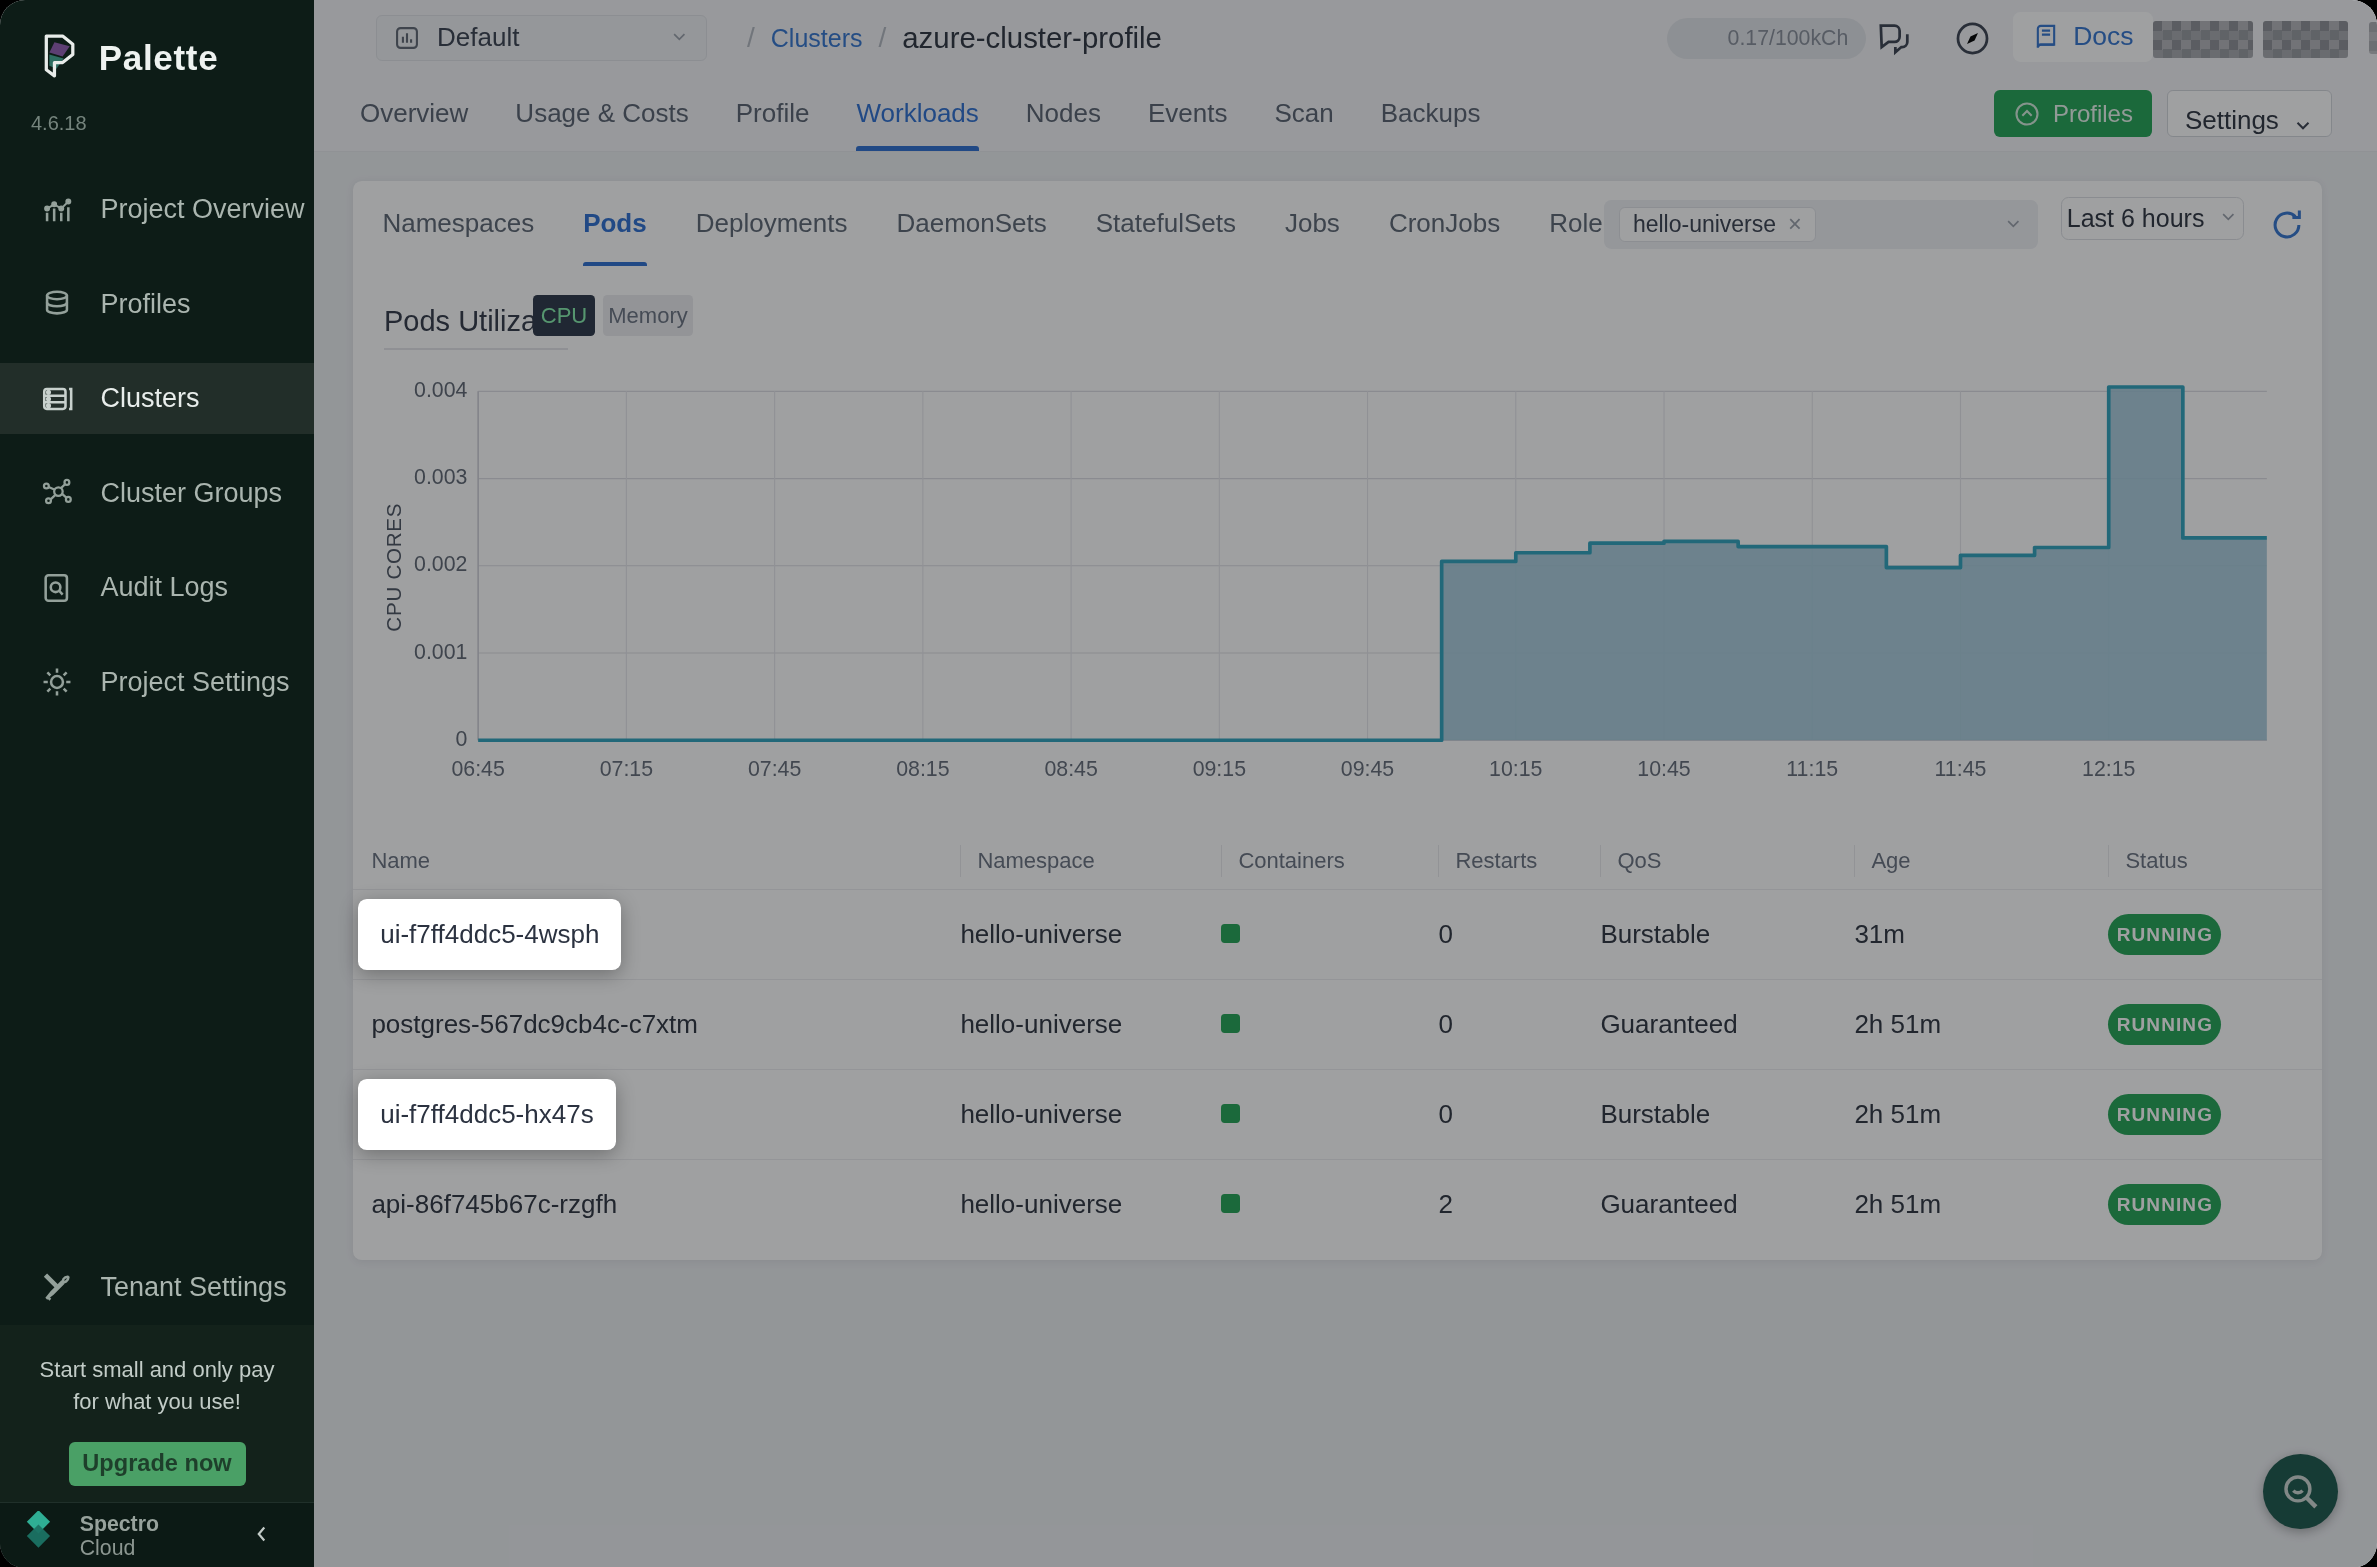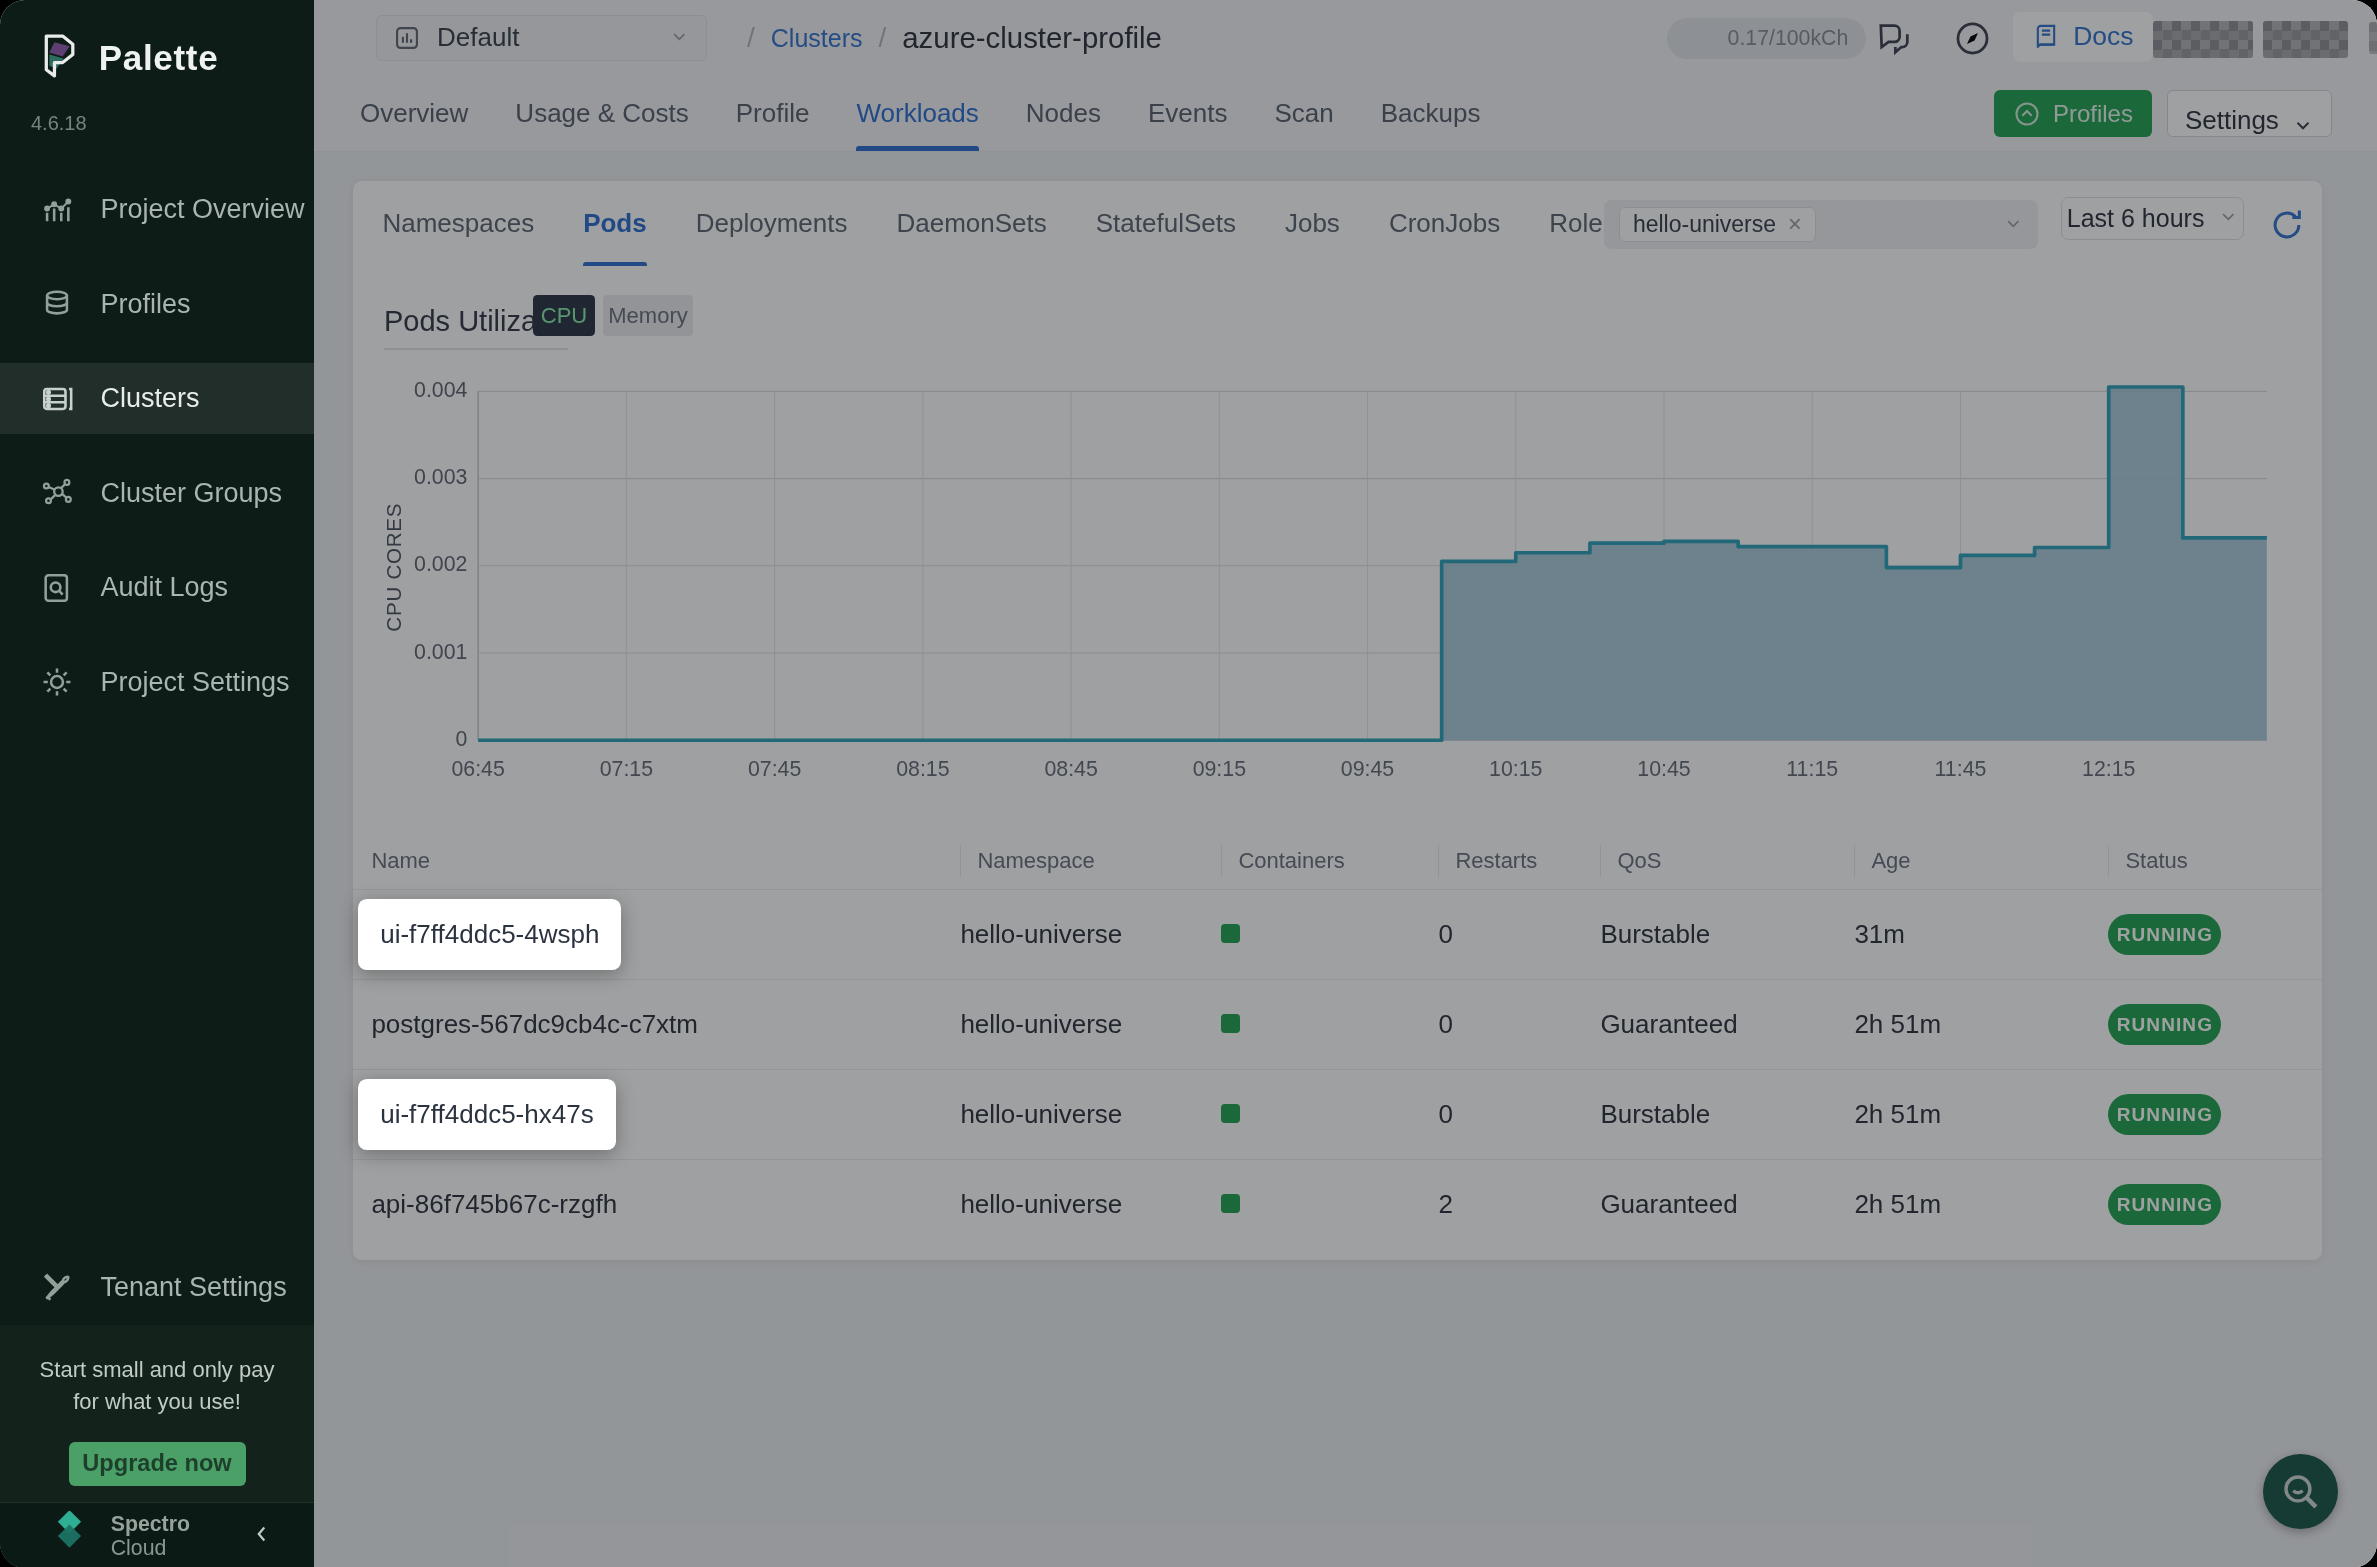--- a/index.html
+++ b/index.html
@@ -24,21 +24,21 @@
     align-items:center; gap:26.5px; padding-left:40px; font-size:27px; color:#aab5af; cursor:pointer; }
   .tenant-item svg { width:34px; height:34px; stroke:#93a09a; }
   .promo { position:absolute; left:0; top:1325px; width:314px; height:177px; background:#13221b;
     display:flex; flex-direction:column; align-items:center; padding-top:29.4px; }
   .promo-text { font-size:22px; line-height:32px; color:#c2ccc7; text-align:center; }
   .upgrade-btn { margin-top:23.6px; width:177px; height:44px; background:#4aa066; color:#1e3f2b;
     font-size:23.6px; font-weight:600; border:none; border-radius:5.9px; cursor:pointer;
     display:flex; align-items:center; justify-content:center; }
   .side-footer { position:absolute; bottom:0; left:0; width:314px; height:66px;
     border-top:1.5px solid #20302a; background:#0c1a15; display:flex; align-items:center;
-    padding-left:47px; gap:17.7px; }
+    padding-left:16px; gap:17.7px; }
   .side-footer svg.diamonds { width:46px; height:49px; }
   .brand-lines { font-size:21.3px; line-height:24px; color:#8c9791; }
   .brand-lines .b1 { font-weight:700; color:#97a29c; }
   .collapse { margin-left:auto; margin-right:41px; }
   .collapse svg { width:22px; height:22px; stroke:#c3cbc7; }
 
   
   .topbar { position:absolute; left:314px; top:0; width:2063px; height:76px; background:#f3f4f7; }
   .proj-select { position:absolute; left:62px; top:14.7px; width:331px; height:46px;
     border:1.5px solid #e0e2e7; background:#eef0f3; border-radius:5.9px; display:flex;

